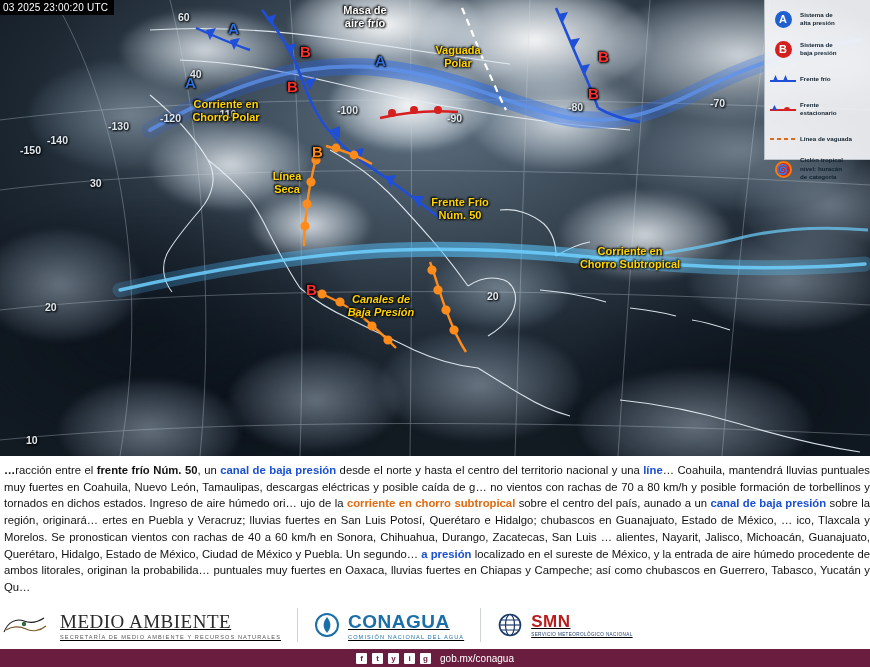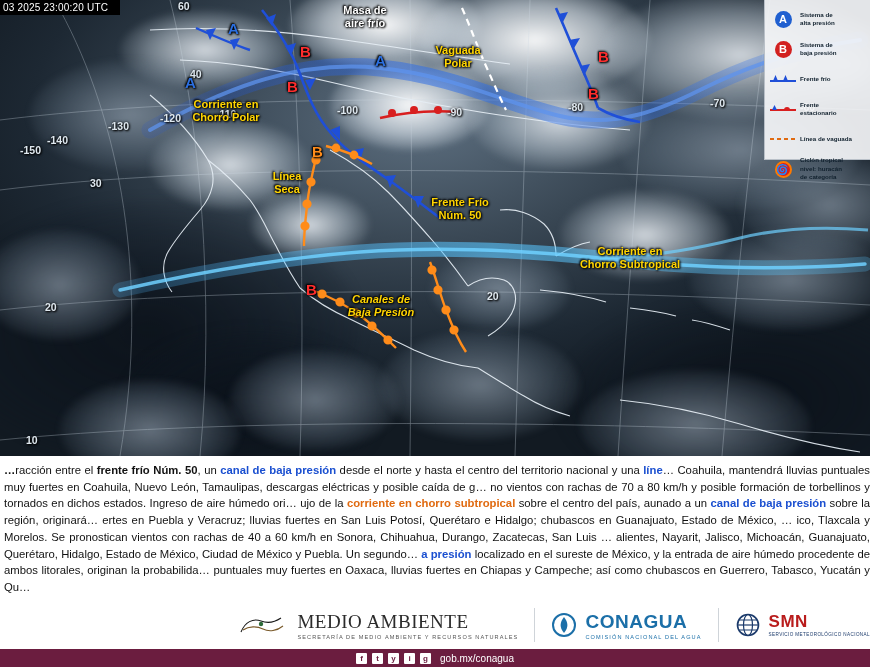--- a/index.html
+++ b/index.html
@@ -49,21 +49,21 @@
     width: 870px; height: 456px;
     pointer-events: none;
   }
 
   
   #timestamp {
     position: absolute; left: 0; top: 0;
     background: #000;
     color: #fff;
     font-size: 10px;
-    padding: 2px 12px 2px 3px;
+    padding: 2px 6px 2px 3px;
     letter-spacing: 0.2px;
     font-family: "Liberation Sans", sans-serif;
     z-index: 40;
   }
 
   
   .mlabel {
     position: absolute;
     font-weight: bold;
     font-size: 11px;
@@ -162,22 +162,23 @@
   #footer {
     position: absolute;
     left: 0; top: 601px;
     width: 870px; height: 66px;
     background: #ffffff;
   }
   #footer-main {
     height: 48px;
     display: flex;
     align-items: center;
-    justify-content: flex-end;
+    justify-content: flex-start;
     gap: 0px;
+    text-decoration: underline;
   }
   .fdiv {
     width: 1px; height: 34px; background: #cfd4d9; margin: 0 16px;
   }
   .brand { display: flex; align-items: center; gap: 8px; }
   .brand-txt-main {
     font-size: 19px; color: #2b2b2b; letter-spacing: 0.5px;
     font-family: "Liberation Serif", serif;
   }
   .brand-txt-sub {
@@ -360,29 +361,29 @@
 
     <g stroke="#ff8c1a" stroke-width="2.4" fill="none">
       <path d="M326,146 C342,150 358,156 372,164"></path>
       <circle cx="336" cy="148" r="3.2" fill="#ff8c1a"></circle>
       <circle cx="354" cy="155" r="3.2" fill="#ff8c1a"></circle>
     </g>
   </svg>
 
   <div id="timestamp">03 2025 23:00:20 UTC</div>
 
-  <div class="coord" style="left:178px;top:0;">60</div>
+  <div class="coord" style="left:178px;top:11px;">60</div>
   <div class="coord" style="left:190px;top:68px;">40</div>
   <div class="coord" style="left:20px;top:144px;">-150</div>
   <div class="coord" style="left:47px;top:134px;">-140</div>
   <div class="coord" style="left:108px;top:120px;">-130</div>
   <div class="coord" style="left:160px;top:112px;">-120</div>
   <div class="coord" style="left:216px;top:108px;">-110</div>
   <div class="coord" style="left:337px;top:104px;">-100</div>
-  <div class="coord" style="left:447px;top:106px;">-90</div>
+  <div class="coord" style="left:447px;top:112px;">-90</div>
   <div class="coord" style="left:568px;top:101px;">-80</div>
   <div class="coord" style="left:682px;top:97px;margin-left:28px;">-70</div>
   <div class="coord" style="left:800px;top:101px;">-60</div>
   <div class="coord" style="left:90px;top:177px;">30</div>
   <div class="coord" style="left:45px;top:301px;">20</div>
   <div class="coord" style="left:487px;top:290px;">20</div>
   <div class="coord" style="left:26px;top:434px;">10</div>
 
   <div class="mlabel blue-a" style="left:228px;top:20px;">A</div>
   <div class="mlabel blue-a" style="left:375px;top:52px;">A</div>

